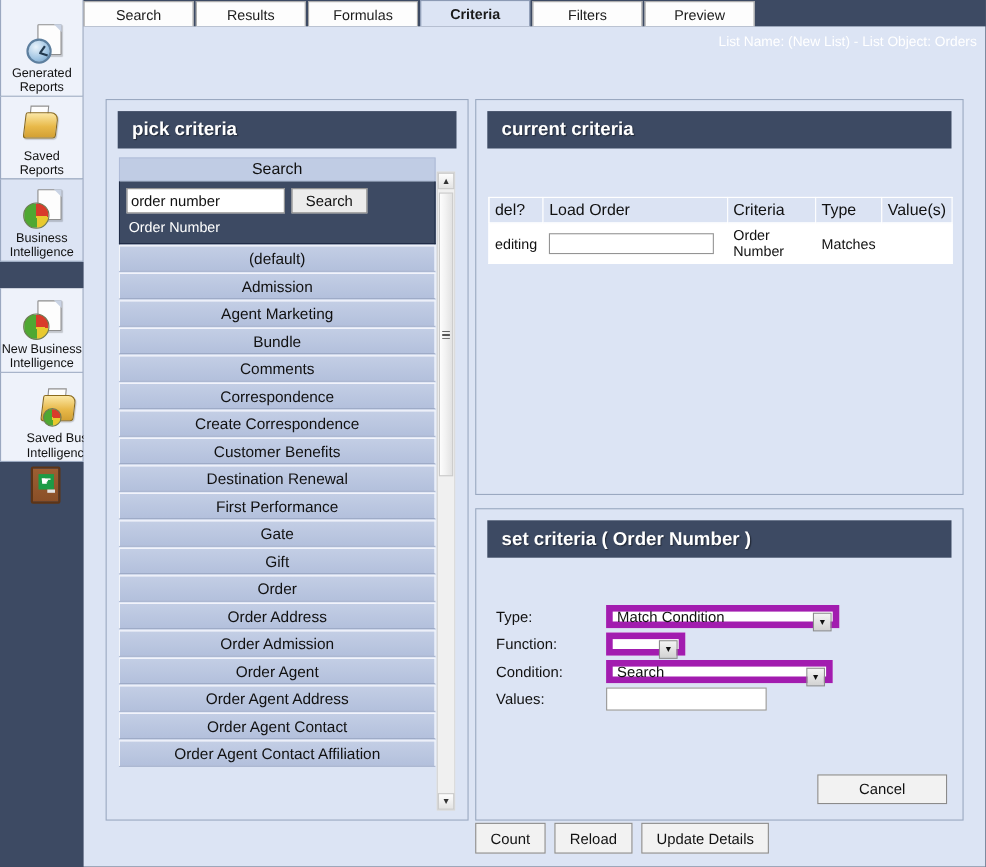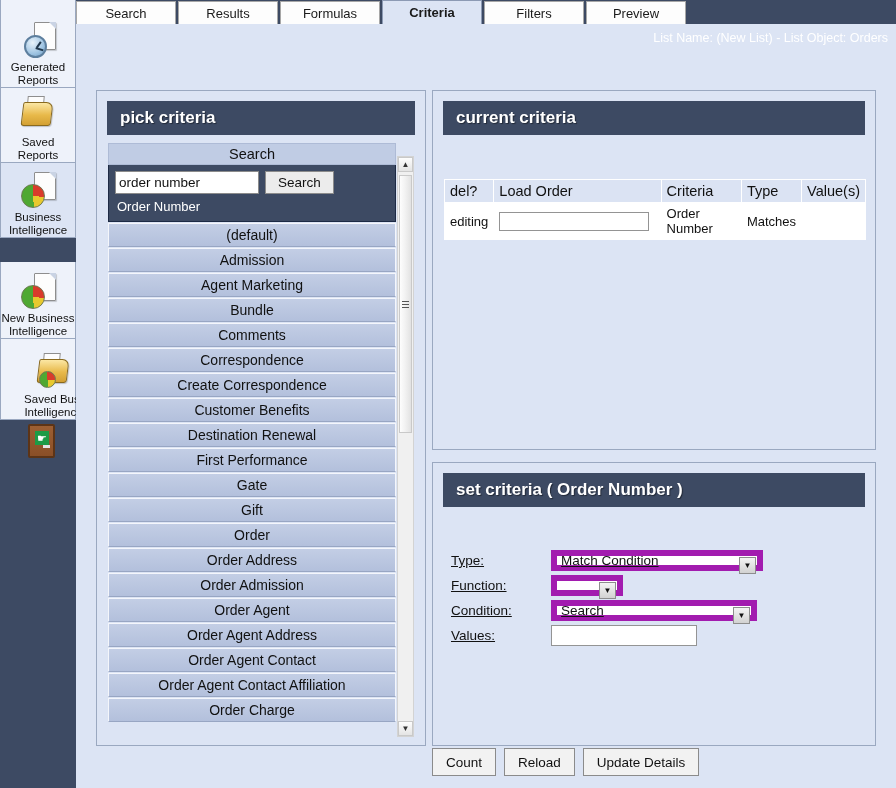--- a/index.html
+++ b/index.html
@@ -276,21 +276,21 @@
     background: #fff;
     font-family: "Liberation Sans", sans-serif;
     font-size: 12px;
     outline: none;
   }
 
   
   #set-panel { left: 356px; top: 438px; width: 444px; height: 284px; }
   #set-form {
     position: absolute; left: 18px; top: 86px;
-    font-size: 13.5px; color: #111; text-decoration: underline;
+    font-size: 13.5px; color: #111;
   }
   .form-row { display: flex; align-items: center; height: 23px; margin-bottom: 2px; }
   .form-label { width: 100px; font-size: 13.5px; color: #111; }
   .sel {
     position: relative;
     height: 21px;
     background: #ffffff;
     border: 6px solid #a21caf;
     display: flex; align-items: center;
     padding-left: 4px;
@@ -438,21 +438,20 @@
           <div class="crit-item">First Performance</div>
           <div class="crit-item">Gate</div>
           <div class="crit-item">Gift</div>
           <div class="crit-item">Order</div>
           <div class="crit-item">Order Address</div>
           <div class="crit-item">Order Admission</div>
           <div class="crit-item">Order Agent</div>
           <div class="crit-item">Order Agent Address</div>
           <div class="crit-item">Order Agent Contact</div>
           <div class="crit-item">Order Agent Contact Affiliation</div>
-          <div class="crit-item">Order Charge</div>
         </div>
 
         <div id="pick-scroll">
           <div class="sb-btn" id="sb-up">▲</div>
           <div id="sb-thumb">
             <div id="sb-grip"></div>
           </div>
           <div class="sb-btn" id="sb-down">▼</div>
         </div>
       </div>
@@ -512,20 +511,21 @@
             <span class="sel-arrow">▼</span>
           </div>
         </div>
 
         <div class="form-row">
           <div class="form-label">Values:</div>
           <input id="values-input" type="text" value="" style="">
         </div>
       </div>
 
+      <button id="cancel-btn">Cancel</button>
     </div>
 
     <div id="bottom-bar">
       <button class="btm-btn">Count</button>
       <button class="btm-btn">Reload</button>
       <button class="btm-btn">Update Details</button>
     </div>
 
   </div>
 </div>

